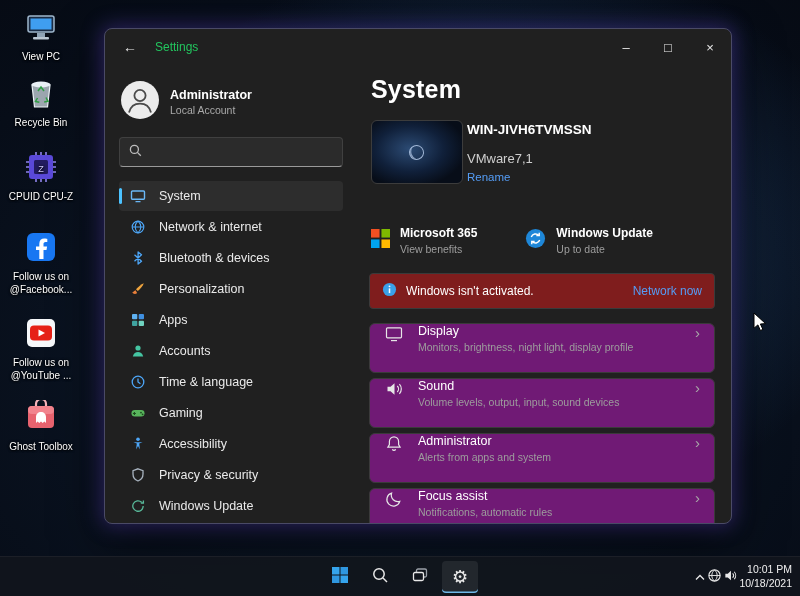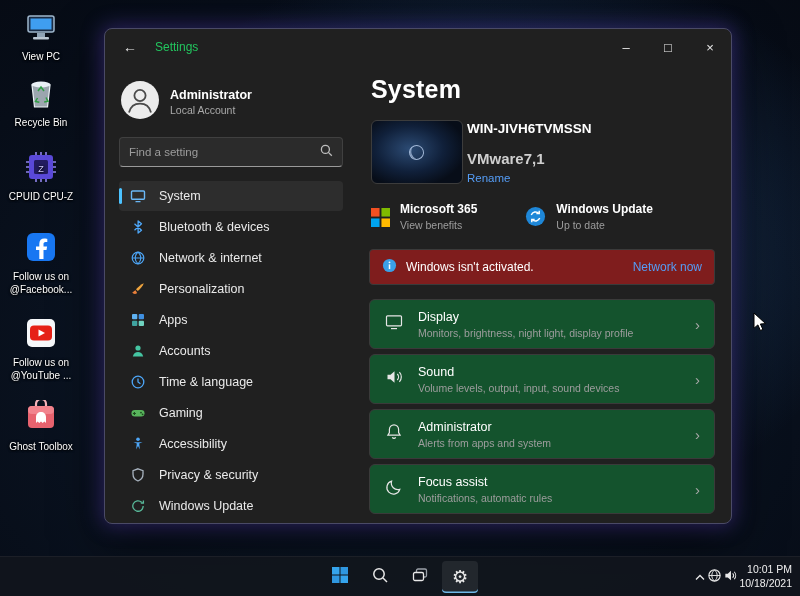--- a/index.html
+++ b/index.html
@@ -58,35 +58,35 @@
   .page-title { font-size:25px; font-weight:600; margin:4px 0 16px 2px; letter-spacing:.2px; }
 
   .device-row { display:flex; gap:4px; align-items:center; margin:0 0 16px 2px; }
   .thumb { width:92px; height:64px; border-radius:6px; flex-shrink:0; position:relative;
            border:1px solid #3c3c3c;
            background: radial-gradient(56px 38px at 42% 45%, #2c4b74, #10203a 60%, #070d18 100%); }
   .thumb::after { content:""; position:absolute; left:37px; top:24px; width:13px; height:13px;
            border:1.4px solid rgba(205,225,255,.75); border-radius:50%;
            transform:rotate(-20deg); box-shadow:inset 3px 0 0 -1.5px rgba(205,225,255,.6); }
   .dev-name { font-size:13.5px; font-weight:bold; }
-  .dev-model { font-size:15px; color:#cfcfcf; margin-top:14px;font-weight:bold; }
+  .dev-model { font-size:13px; color:#cfcfcf; margin-top:14px; }
   .dev-rename { font-size:11.5px; color:#559df6; margin-top:5px; cursor:default; }
 
   .status-row { display:flex; gap:48px; margin:2px 0 18px 2px; }
-  .status-item { display:flex; gap:10px; align-items:flex-end; }
+  .status-item { display:flex; gap:10px; align-items:center;margin-top:24px; }
   .st-title { font-size:12px; font-weight:bold; }
   .st-sub { font-size:10.5px; color:#9d9d9d; margin-top:3px; }
 
   .banner { height:36px; background:#7f1d1d; border:1px solid #3a3a3a; border-radius:4px;
             display:flex; align-items:center; padding:0 12px; margin-bottom:14px; flex-shrink:0; }
   .banner-text { font-size:12px; margin-left:9px; }
   .banner-action { margin-left:auto; font-size:12px; color:#559df6; cursor:default; }
 
-  .card { height:50px; background:#14532d; border:1px solid #3a3a3a; border-radius:6px;
-          display:flex; align-items:center; padding:0 14px; gap:14px; margin-bottom:5px;
+  .card { height:50px; background:#701a75; border:1px solid #3a3a3a; border-radius:6px;
+          display:flex; align-items:flex-start; padding:0 14px; gap:14px; margin-bottom:5px;
           flex-shrink:0; cursor:default; }
   .card-title { font-size:12.5px; }
   .card-sub { font-size:10.5px; color:#9d9d9d; margin-top:3px; }
   .chev { margin-left:auto; color:#a8a8a8; font-size:15px; }
 
   
   .taskbar { position:absolute; left:0; right:0; bottom:0; height:40px;
              background:rgba(17,21,29,.94); border-top:1px solid rgba(255,255,255,.05); z-index:20; }
   .tbc { position:absolute; left:50%; top:0; transform:translateX(-50%); height:40px;
          display:flex; align-items:center; gap:4px; }
@@ -199,21 +199,20 @@
             <path d="M8 31.5c1.6-6.2 6.2-8.8 11-8.8s9.4 2.6 11 8.8" fill="none" stroke="#4a4a4a" stroke-width="1.8"></path>
           </svg>
       </span>
       <span>
         <div class="user-name">Administrator</div>
         <div class="user-type">Local Account</div>
       </span>
     </div>
 
     <div class="search">
-      <input type="text" placeholder="Find a setting" style="">
       <span>
         <svg width="13" height="13" viewBox="0 0 13 13">
             <circle cx="5.4" cy="5.4" r="4" fill="none" stroke="#bdbdbd" stroke-width="1.3"></circle>
             <path d="M8.4 8.4l3.4 3.4" stroke="#bdbdbd" stroke-width="1.3"></path>
           </svg>
       </span>
     </div>
 
     <div class="nav">
       <div class="nav-item selected">
@@ -221,33 +220,33 @@
             <svg width="16" height="16" viewBox="0 0 16 16">
               <rect x="1.5" y="3" width="13" height="8.3" rx="1" fill="none" stroke="#6ab8f7" stroke-width="1.4"></rect>
               <path d="M5.5 13.6h5" stroke="#6ab8f7" stroke-width="1.4"></path>
             </svg>
           </span>
         <span>System</span>
       </div>
       <div class="nav-item">
         <span class="nav-ic">
             <svg width="16" height="16" viewBox="0 0 16 16">
-              <path d="M4.5 4.8l7 6.4-3.4 2.8V2l3.4 2.8-7 6.4" fill="none" stroke="#4da6f7" stroke-width="1.3" stroke-linejoin="round"></path>
-            </svg>
-          </span>
-        <span>Bluetooth &amp; devices</span>
-      </div>
-      <div class="nav-item">
-        <span class="nav-ic">
-            <svg width="16" height="16" viewBox="0 0 16 16">
               <circle cx="8" cy="8" r="5.8" fill="none" stroke="#4da6f7" stroke-width="1.2"></circle>
               <path d="M2.2 8h11.6M8 2.2c-3.8 3.4-3.8 8.2 0 11.6 3.8-3.4 3.8-8.2 0-11.6z" fill="none" stroke="#4da6f7" stroke-width="1.1"></path>
             </svg>
           </span>
         <span>Network &amp; internet</span>
+      </div>
+      <div class="nav-item">
+        <span class="nav-ic">
+            <svg width="16" height="16" viewBox="0 0 16 16">
+              <path d="M4.5 4.8l7 6.4-3.4 2.8V2l3.4 2.8-7 6.4" fill="none" stroke="#4da6f7" stroke-width="1.3" stroke-linejoin="round"></path>
+            </svg>
+          </span>
+        <span>Bluetooth &amp; devices</span>
       </div>
       <div class="nav-item">
         <span class="nav-ic">
             <svg width="16" height="16" viewBox="0 0 16 16">
               <path d="M13.8 2.2c-2.6 1-6.2 4-7.8 6.1l1.8 1.8c2.1-1.6 5.1-5.2 6-7.9z" fill="#f0a53e"></path>
               <path d="M5.6 9.3c-1.5.3-1.9 1.9-3.4 2.3 1 1.6 3.6 1.9 4.9.3z" fill="#e87f3a"></path>
             </svg>
           </span>
         <span>Personalization</span>
       </div>

